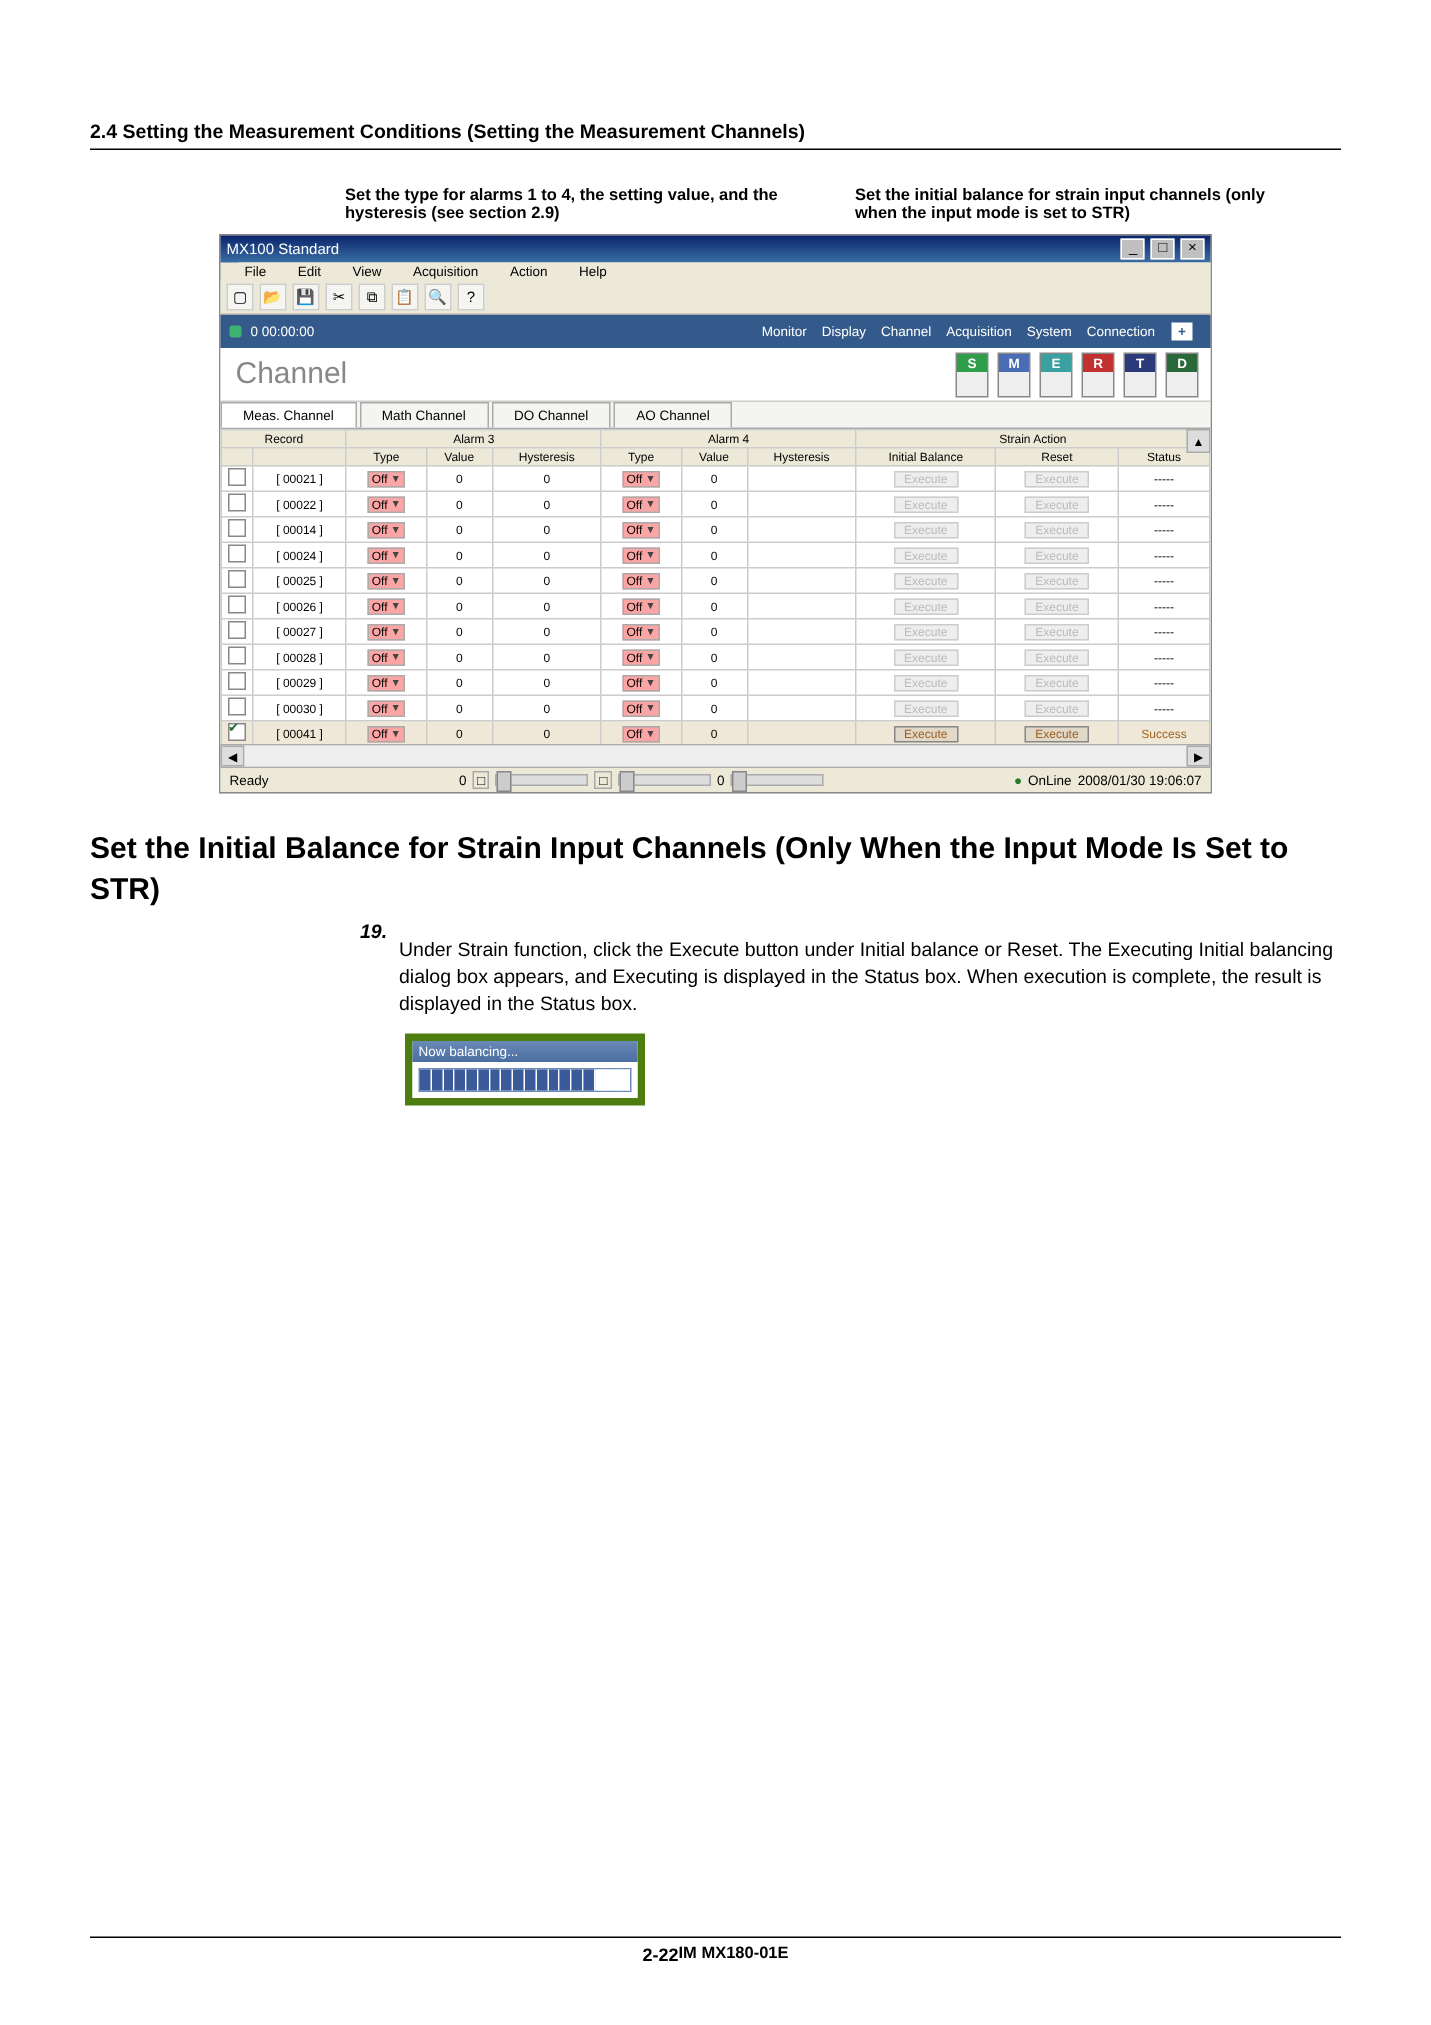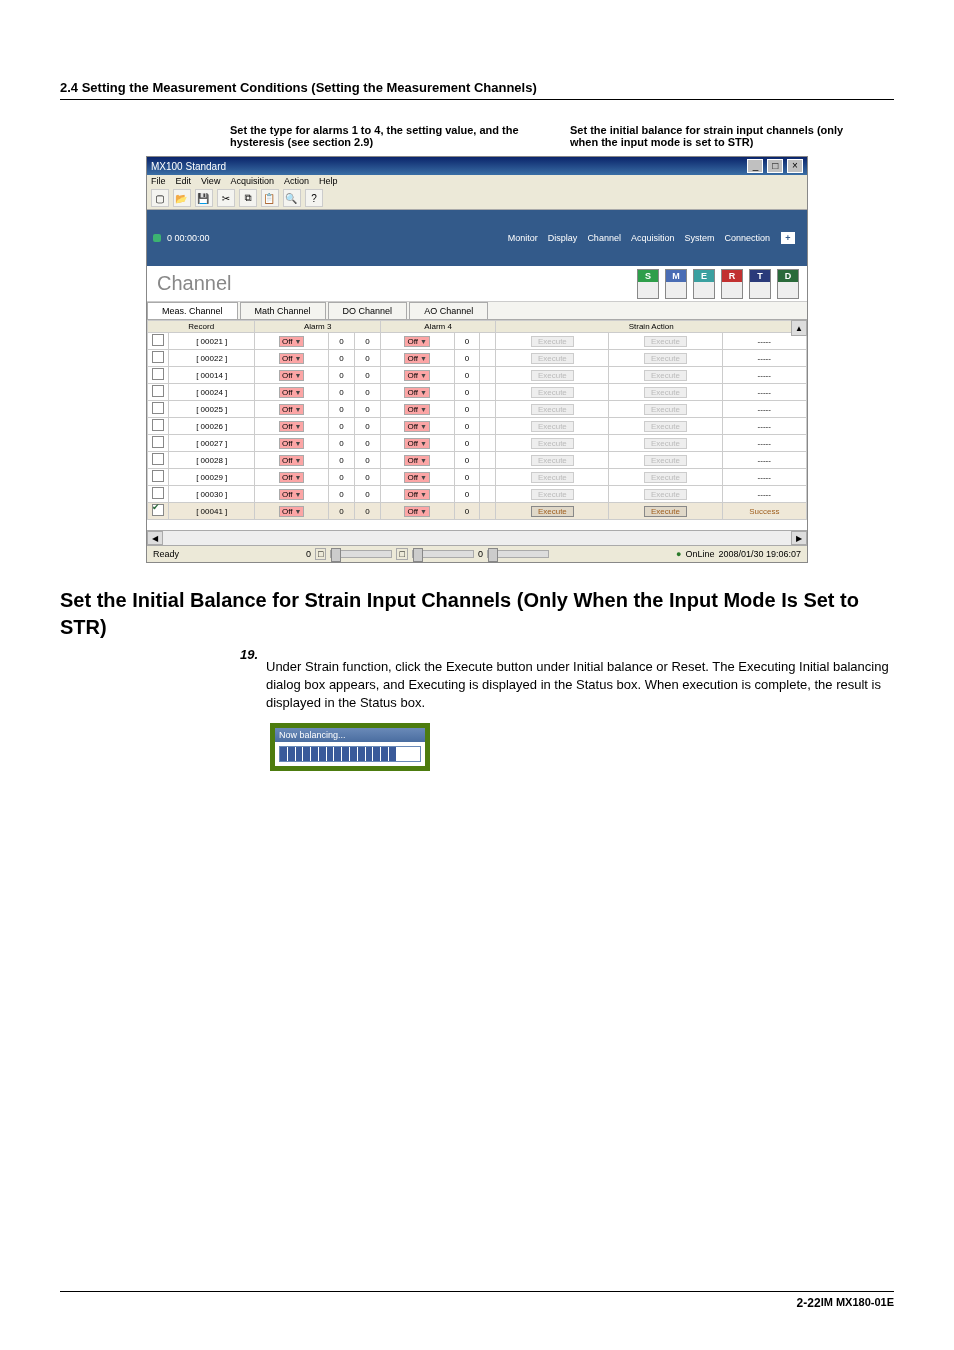--- a/index.html
+++ b/index.html
@@ -53,21 +53,22 @@
     border: 1px solid #fff;
     margin-left: 1px;
     text-align: center;
     color: #000;
     line-height: 12px;
   }
   .menubar {
     background: #ece9d8;
     padding: 1px 4px;
     display: flex;
-    gap: 10px;
+    gap: 21px;
+    margin-left: 12px;
   }
   .toolbar {
     background: #ece9d8;
     padding: 2px 4px;
     display: flex;
     gap: 4px;
     border-bottom: 1px solid #aaa;
   }
   .toolbar .tbtn {
     width: 16px; height: 16px;
@@ -81,21 +82,21 @@
     background: #335a8a;
     color: #fff;
     display: flex;
     align-items: center;
     justify-content: space-between;
     padding: 4px 6px;
     font-size: 9px;
   }
   .bluebar .left { display: flex; align-items: center; gap: 6px; }
   .bluebar .dot { width: 8px; height: 8px; background: #3cb371; border-radius: 2px; }
-  .bluebar .navitems span { margin: 17px 5px; }
+  .bluebar .navitems span { margin: 0 5px; }
   .expand-box {
     width: 14px; height: 12px;
     background: #fff;
     border: 1px solid #335a8a;
     color: #335a8a;
     display: inline-flex; align-items: center; justify-content: center;
     font-weight: bold;
     margin-left: 4px;
   }
   .channel-header {
@@ -236,21 +237,21 @@
     background: #3a5a9a;
   }
   .progress .seg2.empty { background: #fff; }
   .footer {
     position: absolute;
     bottom: 40px;
     left: 60px;
     right: 60px;
     border-top: 1px solid #000;
     display: flex;
-    justify-content: flex-end;
+    justify-content: center;
     font-size: 12px;
     padding-top: 4px;
   }
   .footer .pg { font-weight: bold; }
   .footer .doc { font-weight: bold; font-size: 11px; }
   .hscroll {
     display: flex;
     background: #ece9d8;
     border-top: 1px solid #aaa;
     height: 14px;
@@ -349,20 +350,33 @@
     <div class="grid-wrap">
       <div class="scroll-up">▲</div>
       <table class="grid">
         <thead>
           <tr id="super-header-row">
               <th colspan="2">Record</th>
               <th colspan="3">Alarm 3</th>
               <th colspan="3">Alarm 4</th>
               <th colspan="3">Strain Action</th>
             </tr>
+          <tr id="header-row">
+              <th></th>
+              <th></th>
+              <th>Type</th>
+              <th>Value</th>
+              <th>Hysteresis</th>
+              <th>Type</th>
+              <th>Value</th>
+              <th>Hysteresis</th>
+              <th>Initial Balance</th>
+              <th>Reset</th>
+              <th>Status</th>
+            </tr>
         </thead>
         <tbody id="grid-body">
             <tr>
               <td><span class="chk"></span></td>
               <td>[ 00021 ]</td>
               <td><span class="dd">Off<span class="arr">▼</span></span></td>
               <td>0</td>
               <td>0</td>
               <td><span class="dd">Off<span class="arr">▼</span></span></td>
               <td>0</td>

